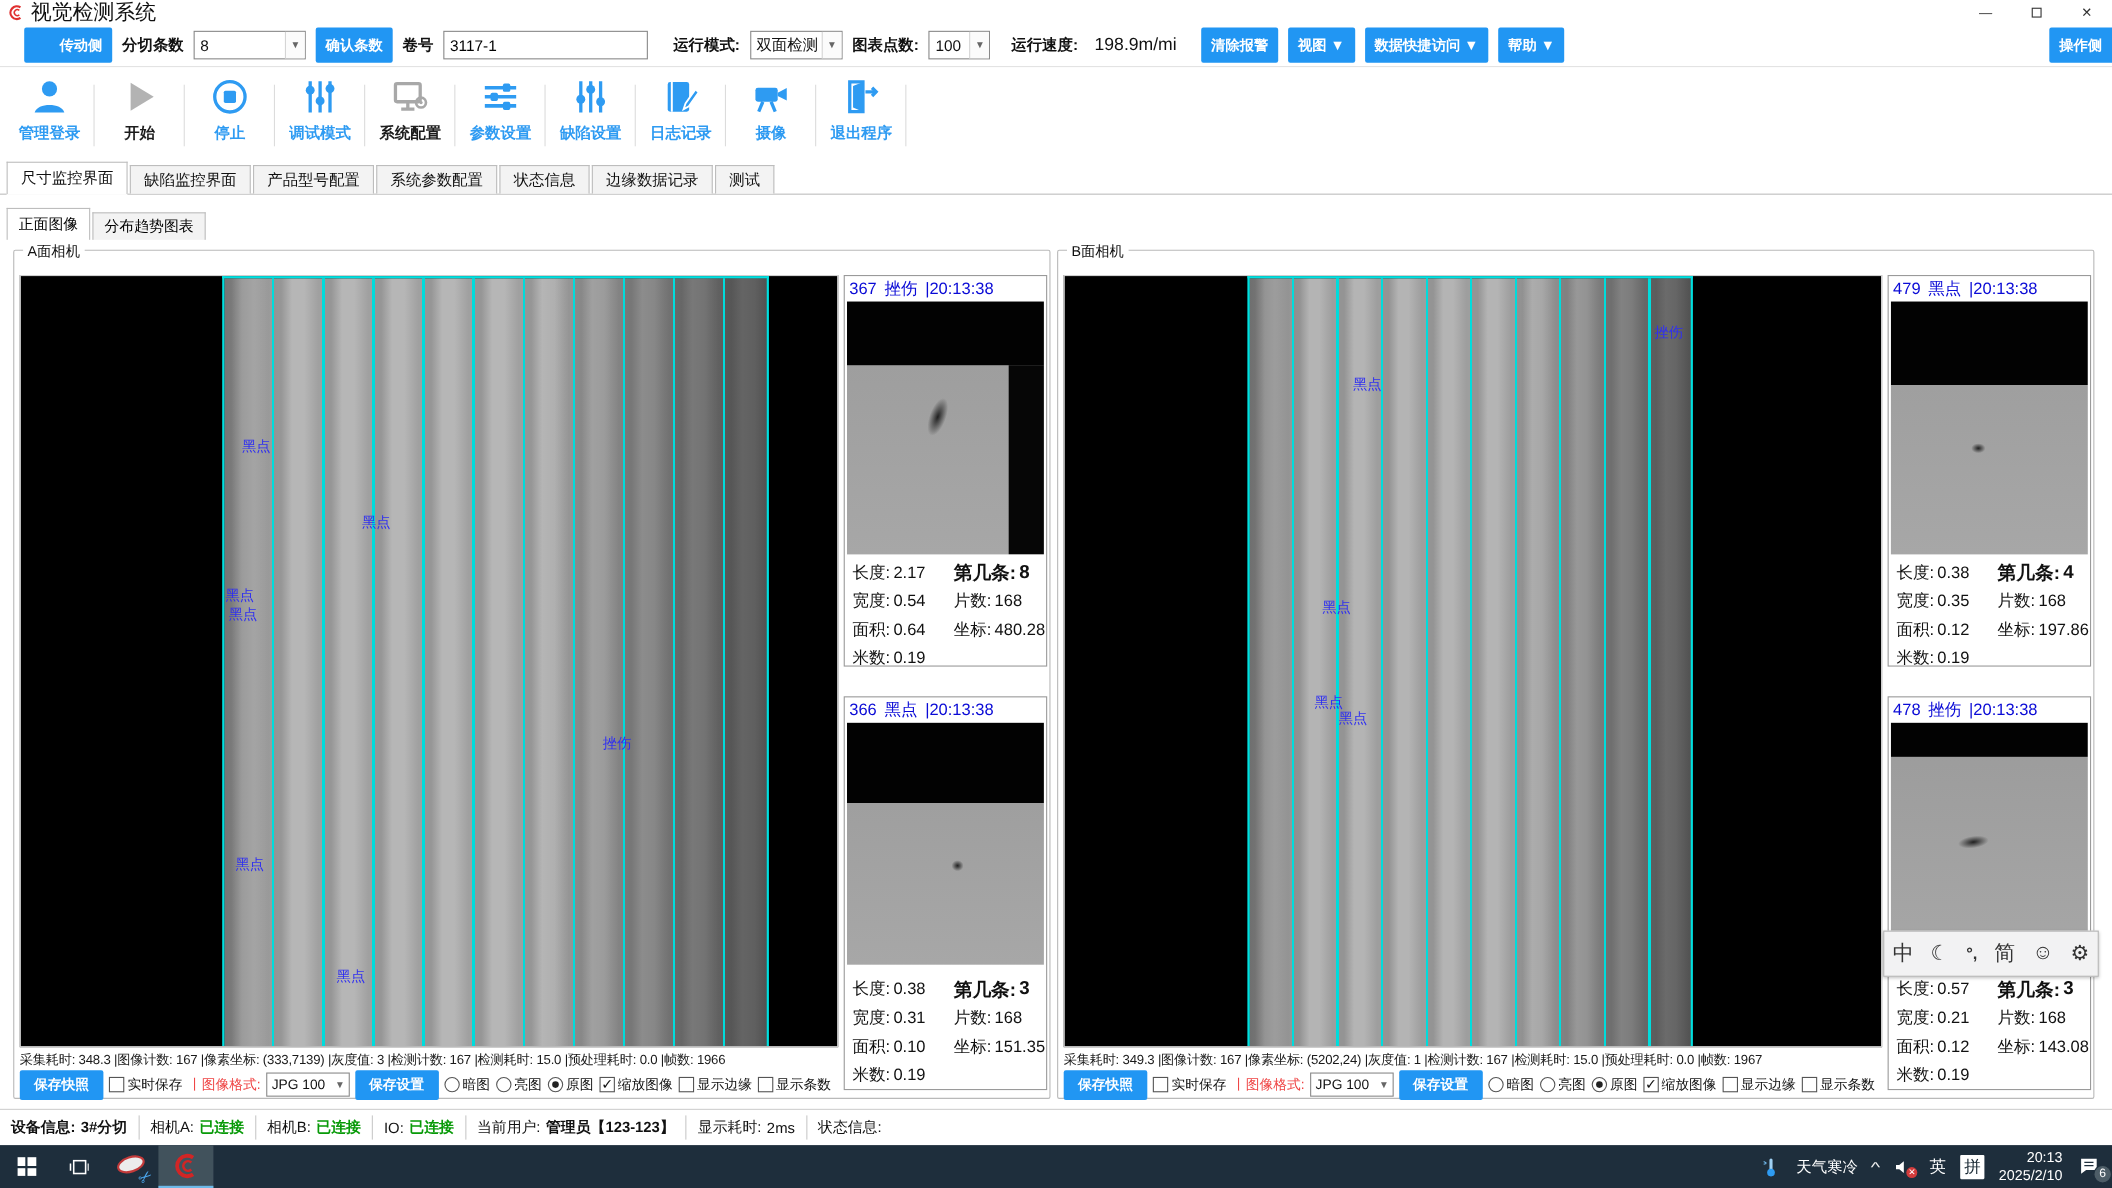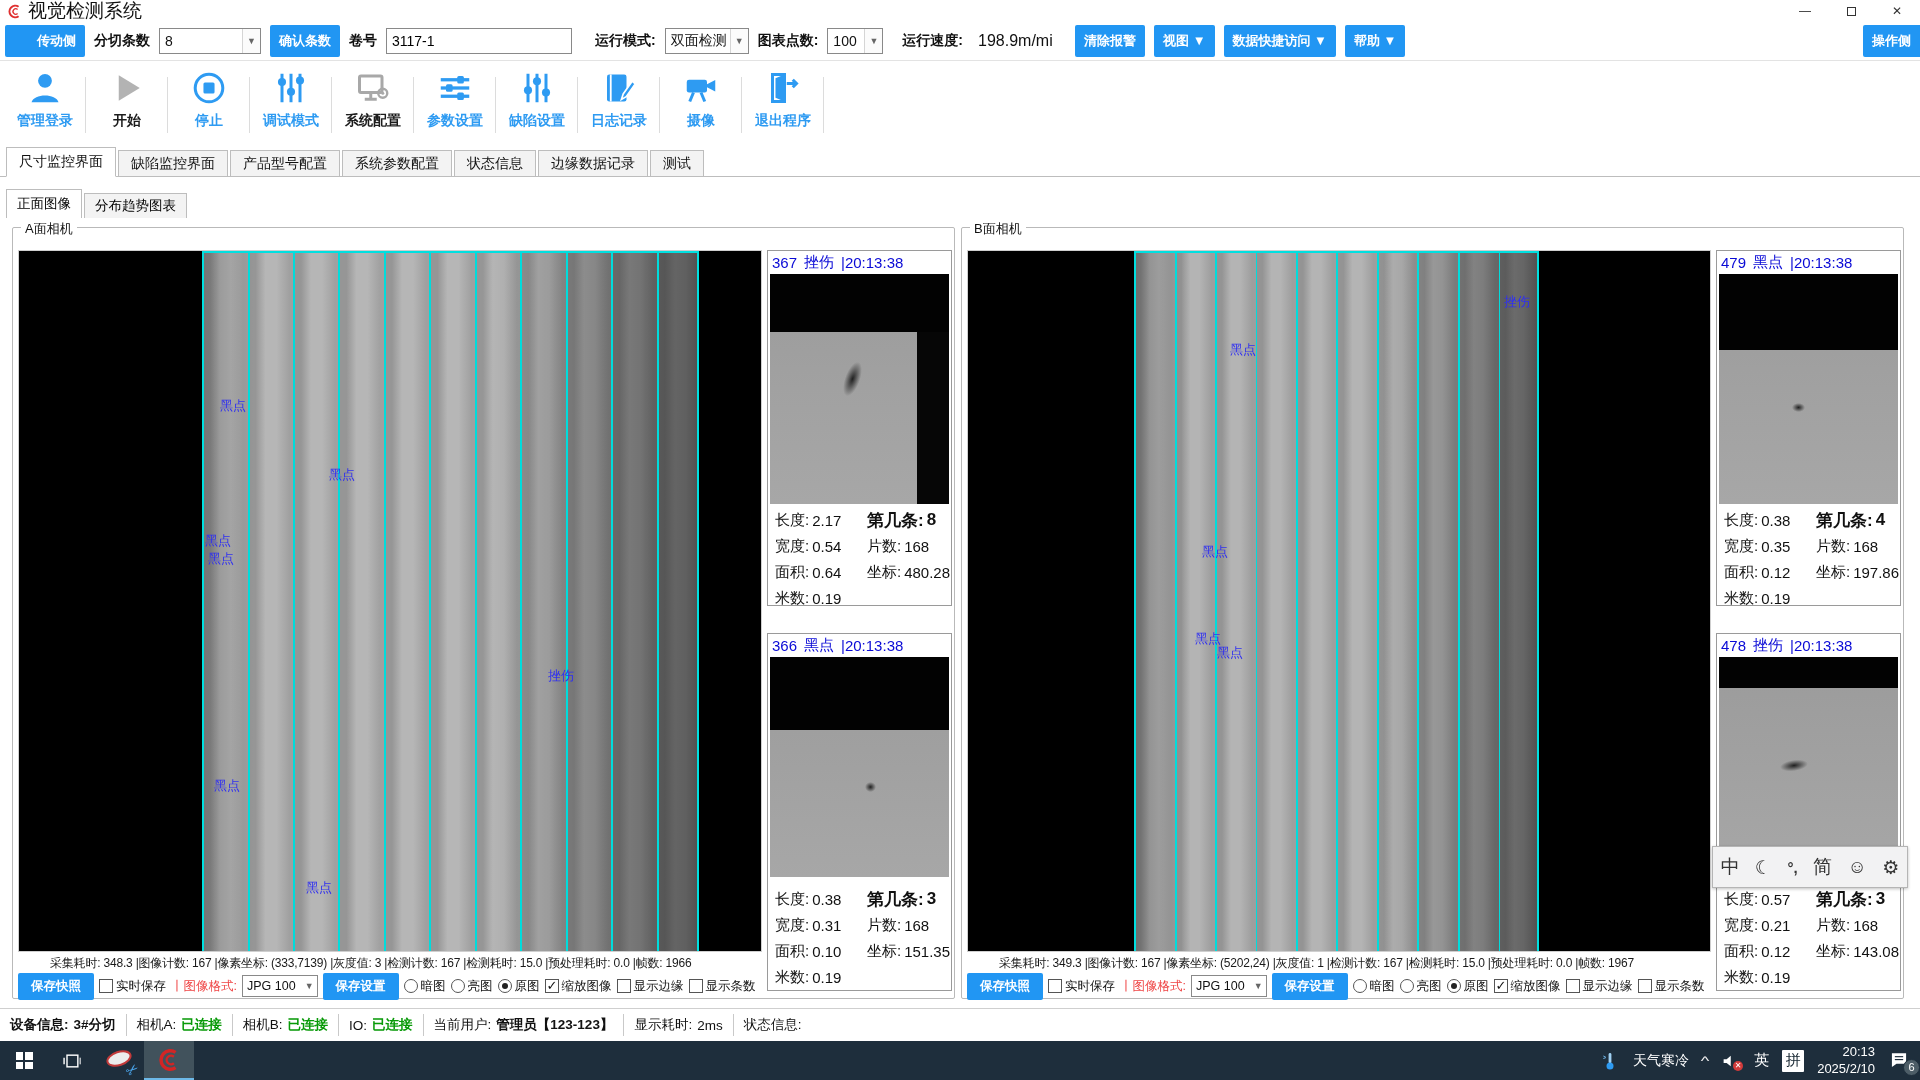--- a/index.html
+++ b/index.html
@@ -11,21 +11,21 @@
 .titlebar { position:absolute; top:0; left:0; right:0; height:22px; background:#fff; display:flex; align-items:center; padding-left:7px; }
 .title-text { font-size:19px; color:#111; margin-left:6px; }
 .win-controls { position:absolute; right:0; top:0; height:22px; display:flex; }
 .win-btn { width:46px; height:22px; display:flex; align-items:center; justify-content:center; color:#333; font-size:12px; }
 .maxbox { width:9px; height:9px; border:1px solid #333; display:inline-block; }
 
 
 .toolbar { position:absolute; top:22px; left:0; right:0; height:39px; background:#fff; border-bottom:1px solid #e3e3e3; display:flex; align-items:center; gap:9px; font-size:14px; color:#111; }
 .toolbar .tlabel { font-weight:bold; white-space:nowrap; }
 .btn-blue { background:#2196f3; color:#fff; border:none; font-weight:bold; font-size:13px; padding:7px 9px; border-radius:2px; font-family:inherit; white-space:nowrap; cursor:pointer; }
-.side-left { margin-left:5px;padding-left:32px; }
+.side-left { margin-left:22px;padding-left:32px; }
 .side-right { margin-left:auto; margin-right:0; border-radius:2px 0 0 2px; }
 .combo { display:inline-flex; align-items:center; border:1px solid #898989; background:#fff; height:26px; padding-left:5px; font-size:14px; white-space:nowrap; }
 .combo .arr { color:#666; font-size:9px; margin-left:auto; border-left:1px solid #d5d5d5; padding:0 4px; align-self:stretch; display:flex; align-items:center; background:#fbfbfb; }
 .textbox { border:1px solid #898989; height:26px; font-size:14px; padding-left:5px; font-family:inherit; }
 .speed-value { font-size:16px; background:#fff; padding:2px 6px; min-width:88px; }
 
 
 .icon-bar { position:absolute; top:62px; left:0; right:0; height:84px; background:#fff; display:flex; padding-top:7px; padding-left:4px; }
 .tool-item { width:82px; display:flex; flex-direction:column; align-items:center; gap:5px; position:relative; cursor:pointer; }
 .tool-item::after { content:""; position:absolute; right:0; top:8px; height:56px; border-right:1px solid #dcdcdc; }
@@ -85,21 +85,21 @@
 .thumb-a2 .mark { left:53%; top:57%; width:11px; height:10px; }
 .thumb-b1 .mark { left:41%; top:56%; width:13px; height:9px; }
 .thumb-b2 .mark { left:34%; top:47%; width:28px; height:11px; transform:rotate(-8deg); }
 .fields { position:absolute; left:7px; right:3px; display:grid; grid-template-columns:92px 1fr; font-size:15px; color:#111; }
 .e1 .fields { top:256px; }
 .e2 .fields { top:252px; }
 .fields .cell { height:26px; display:flex; align-items:center; white-space:nowrap; gap:3px; }
 .fields .big { font-weight:bold; font-size:17px; }
 
 
-.cam-status { position:absolute; left:5px; top:727px; width:745px; font-size:12px; letter-spacing:-0.2px; color:#1a1a1a; white-space:nowrap; overflow:hidden;margin-left:32px; }
+.cam-status { position:absolute; left:5px; top:727px; width:745px; font-size:12px; letter-spacing:-0.2px; color:#1a1a1a; white-space:nowrap; overflow:hidden; }
 .controls-row { position:absolute; left:5px; top:745px; width:745px; height:26px; display:flex; align-items:center; gap:5px; font-size:12.5px; color:#111; white-space:nowrap; }
 .btn-small { background:#2196f3; color:#fff; border:none; border-radius:2px; font-weight:bold; font-size:12.5px; padding:5px 13px; font-family:inherit; cursor:pointer; }
 .chk, .radio { display:inline-flex; align-items:center; gap:3px; cursor:pointer; }
 .box { width:14px; height:14px; border:1px solid #555; background:#fff; display:inline-block; position:relative; }
 .box.checked::after { content:"✓"; position:absolute; top:-2px; left:1px; font-size:13px; color:#111; }
 .rb { width:14px; height:14px; border:1px solid #555; border-radius:50%; background:#fff; display:inline-block; position:relative; }
 .rb.checked::after { content:""; position:absolute; left:3px; top:3px; width:6px; height:6px; border-radius:50%; background:#222; }
 .fmt-sep { color:#ef4444; }
 .combo-sm { display:inline-flex; align-items:center; border:1px solid #898989; background:#fff; height:22px; padding-left:4px; font-size:12.5px; }
 .combo-sm .arr { color:#666; font-size:9px; margin-left:6px; padding:0 3px; }

